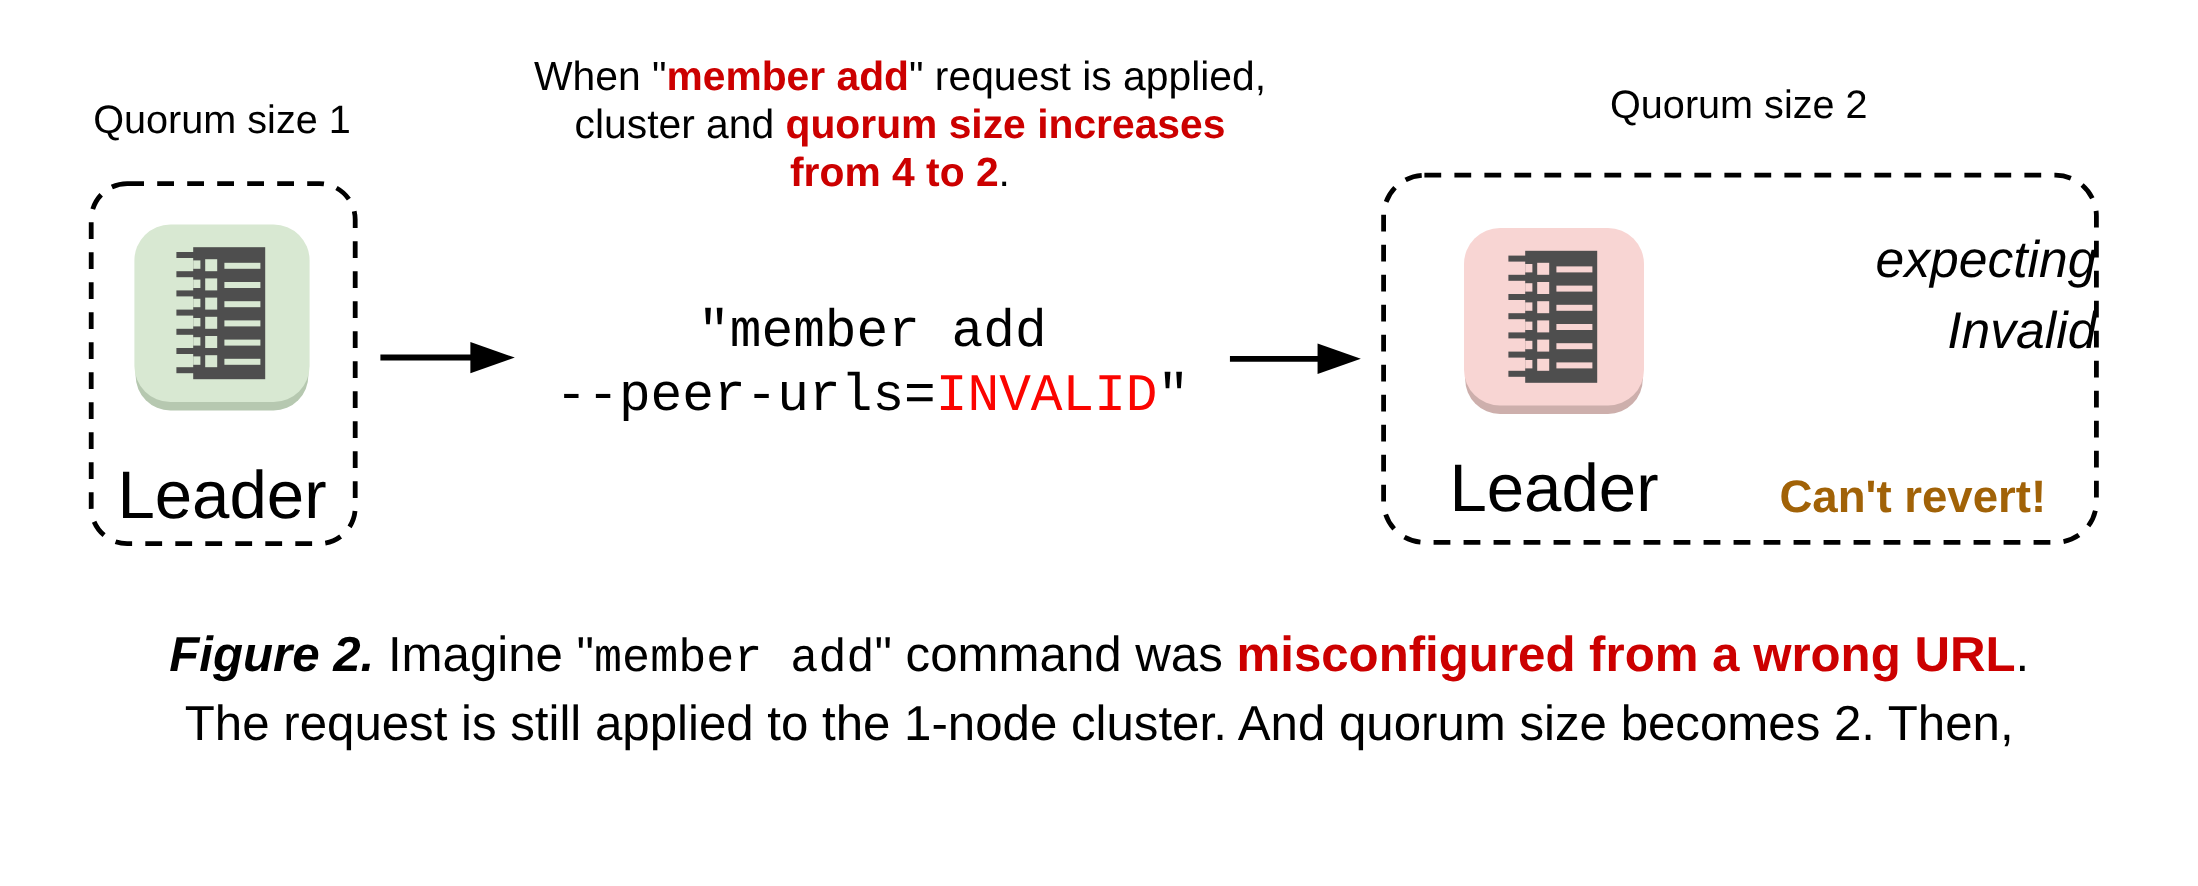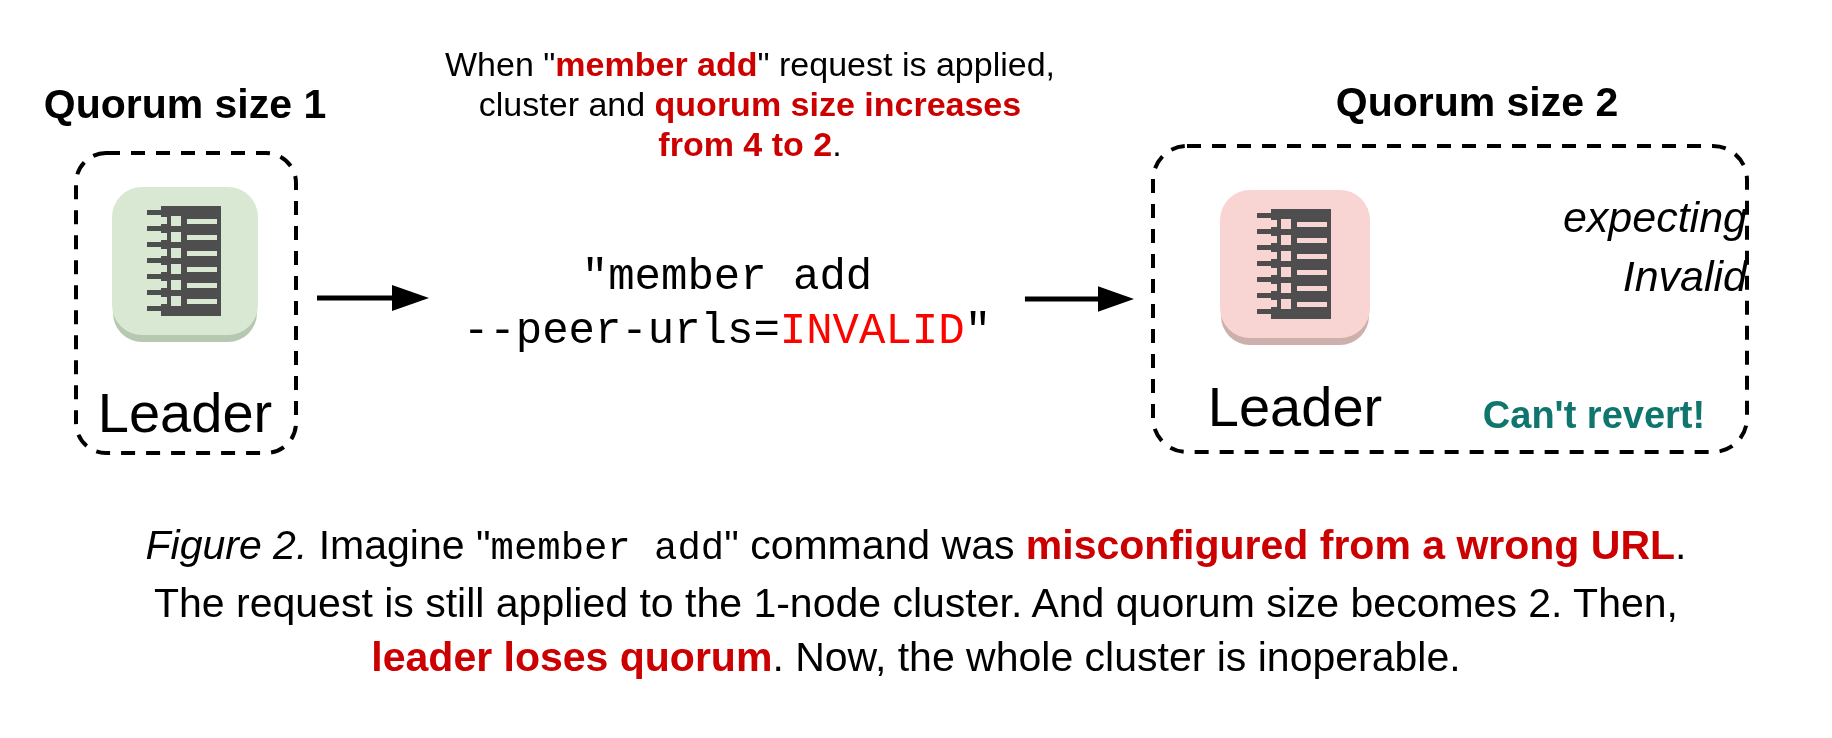--- a/index.html
+++ b/index.html
@@ -2,30 +2,30 @@
 <html><head>
 <meta charset="utf-8">
 <style>
   html,body{margin:0;padding:0;background:#ffffff;}
   .canvas{
     position:relative;width:1832px;height:738px;background:#ffffff;
     font-family:"Liberation Sans",sans-serif;color:#000;overflow:hidden;
   }
   .abs{position:absolute;}
   .center{text-align:center;}
-  .cluster-title{font-size:41px;line-height:1.1;white-space:nowrap;font-weight:bold;}
+  .cluster-title{font-size:33px;line-height:1.1;white-space:nowrap;}
   .node-label{font-size:56px;line-height:1.1;}
   .top-note{font-size:34px;line-height:40px;}
   .top-note .em{color:#cc0000;font-weight:bold;}
   .command{font-family:"Liberation Mono","DejaVu Sans Mono",monospace;font-size:44px;line-height:54px;white-space:nowrap;}
   .command .invalid{color:#fb0400;}
   .expecting{font-size:43px;line-height:59px;font-style:italic;}
-  .warning{font-size:38px;font-weight:bold;color:#0f766e;white-space:nowrap;}
+  .warning{font-size:38px;font-weight:bold;color:#a16207;white-space:nowrap;}
   .caption{font-size:41px;line-height:54px;width:1832px;left:0;}
-  .caption .fig{font-style:italic;}
+  .caption .fig{font-style:italic;font-weight:bold;}
   .caption .code{font-family:"Liberation Mono","DejaVu Sans Mono",monospace;font-size:0.95em;}
   .caption .em{color:#cc0000;font-weight:bold;}
   .node{
     border-radius:30px;
   }
   .node.green{background:#d8e8d2;box-shadow:0 8px 0 -1px #b6c8b0;}
   .node.pink{background:#f8d5d3;box-shadow:0 8px 0 -1px #cdafac;}
   .node svg{display:block;margin:17px auto 0 auto;}
   .dash-box rect{fill:none;stroke:#000;stroke-width:4;stroke-dasharray:14 11;}
   .arrow line{stroke:#000;stroke-width:5;}
@@ -93,21 +93,21 @@
   <div class="abs center command" style="left:437px;top:250px;width:580px;">
     <div>"member add</div>
     <div><span>--peer-urls=</span><span class="invalid">INVALID</span><span>"</span></div>
   </div>
 
   <svg class="abs arrow" style="left:1023px;top:284px;" width="112" height="30" viewBox="0 0 115 30">
     <line x1="2" y1="15" x2="80" y2="15"></line>
     <polygon points="77,2 114,15 77,28"></polygon>
   </svg>
 
-  <div class="abs center cluster-title" style="left:1299px;top:80px;width:300px;margin-left:28px;">Quorum size 2</div>
+  <div class="abs center cluster-title" style="left:1299px;top:69px;width:300px;">Quorum size 2</div>
 
   <svg class="abs dash-box" style="left:1150px;top:143px;" width="600" height="312">
     <rect x="3" y="3" width="594" height="306" rx="34"></rect>
   </svg>
 
   <div class="abs node pink" style="left:1220px;top:190px;width:150px;height:148px;">
     <svg width="80" height="114" viewBox="0 0 80 114" style="--row:#f8d5d3;">
       <rect x="16" y="2" width="60" height="110" fill="#4e4e4e"></rect>
       <g fill="#4e4e4e">
         <rect x="2" y="6" width="17" height="5"></rect>
@@ -146,16 +146,15 @@
   <div class="abs center expecting" style="left:1447px;top:188px;width:300px;text-align:right;">
     <div>expecting</div>
     <div>Invalid</div>
   </div>
 
   <div class="abs center warning" style="left:1424px;top:394px;width:340px;">Can't revert!</div>
 
   <div class="abs center caption" style="top:518px;">
     <div><span class="fig">Figure 2.</span><span> Imagine "</span><span class="code">member add</span><span>" command was </span><span class="em">misconfigured from a wrong URL</span><span>.</span></div>
     <div>The request is still applied to the 1-node cluster. And quorum size becomes 2. Then,</div>
-    <div><span class="em">leader loses quorum</span><span>. Now, the whole cluster is inoperable.</span></div>
   </div>
 
 </div>
 
 </body></html>

